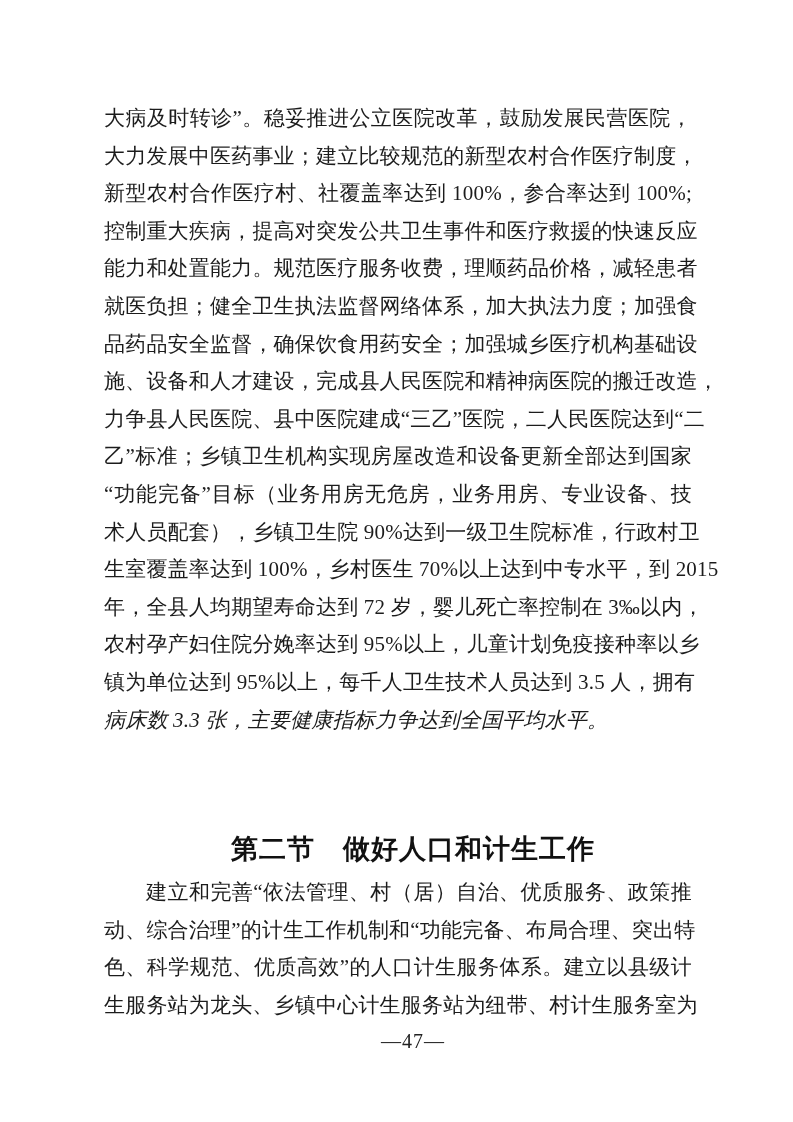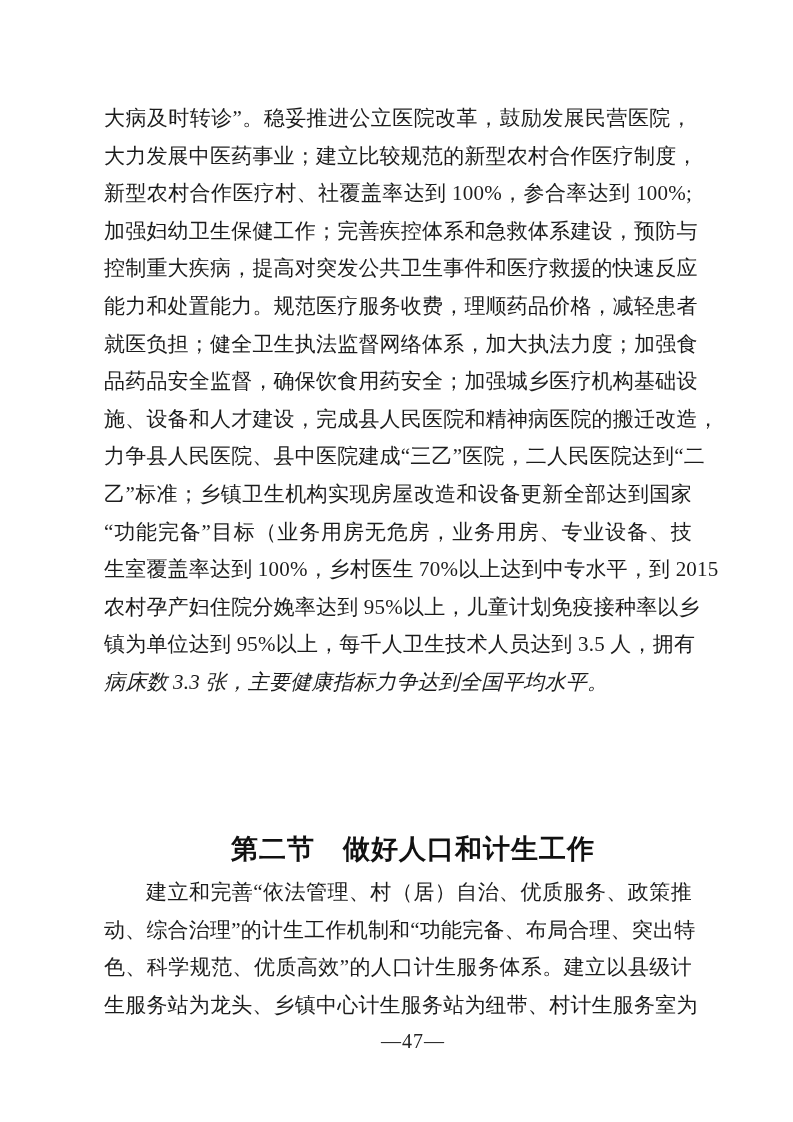--- a/index.html
+++ b/index.html
@@ -69,30 +69,31 @@
 </style>
 </head>
 <body>
 
 <div class="page">
 
   <div class="textblock p1">
     <div class="line">大病及时转诊”。稳妥推进公立医院改革，鼓励发展民营医院，</div>
     <div class="line">大力发展中医药事业；建立比较规范的新型农村合作医疗制度，</div>
     <div class="line">新型农村合作医疗村、社覆盖率达到 100%，参合率达到 100%;</div>
-    <div class="line">加强妇幼卫生保健工作；完善疾控体系和急救体系建设，预防与</div>
     <div class="line">控制重大疾病，提高对突发公共卫生事件和医疗救援的快速反应</div>
     <div class="line">能力和处置能力。规范医疗服务收费，理顺药品价格，减轻患者</div>
     <div class="line">就医负担；健全卫生执法监督网络体系，加大执法力度；加强食</div>
     <div class="line">品药品安全监督，确保饮食用药安全；加强城乡医疗机构基础设</div>
     <div class="line">施、设备和人才建设，完成县人民医院和精神病医院的搬迁改造，</div>
     <div class="line">力争县人民医院、县中医院建成“三乙”医院，二人民医院达到“二</div>
     <div class="line">乙”标准；乡镇卫生机构实现房屋改造和设备更新全部达到国家</div>
     <div class="line">“功能完备”目标（业务用房无危房，业务用房、专业设备、技</div>
+    <div class="line">术人员配套），乡镇卫生院 90%达到一级卫生院标准，行政村卫</div>
     <div class="line">生室覆盖率达到 100%，乡村医生 70%以上达到中专水平，到 2015</div>
+    <div class="line">年，全县人均期望寿命达到 72 岁，婴儿死亡率控制在 3‰以内，</div>
     <div class="line">农村孕产妇住院分娩率达到 95%以上，儿童计划免疫接种率以乡</div>
     <div class="line">镇为单位达到 95%以上，每千人卫生技术人员达到 3.5 人，拥有</div>
     <div class="line last">病床数 3.3 张，主要健康指标力争达到全国平均水平。</div>
   </div>
 
   <div class="section-heading">第二节　做好人口和计生工作</div>
 
   <div class="textblock p2">
     <div class="line indent">建立和完善“依法管理、村（居）自治、优质服务、政策推</div>
     <div class="line">动、综合治理”的计生工作机制和“功能完备、布局合理、突出特</div>

